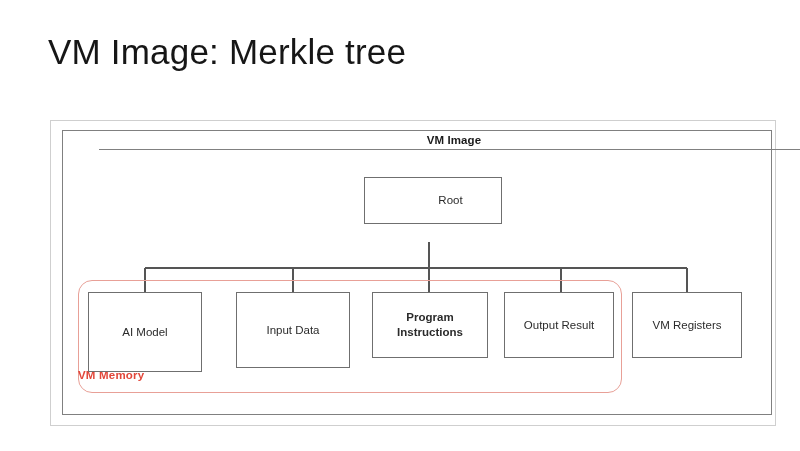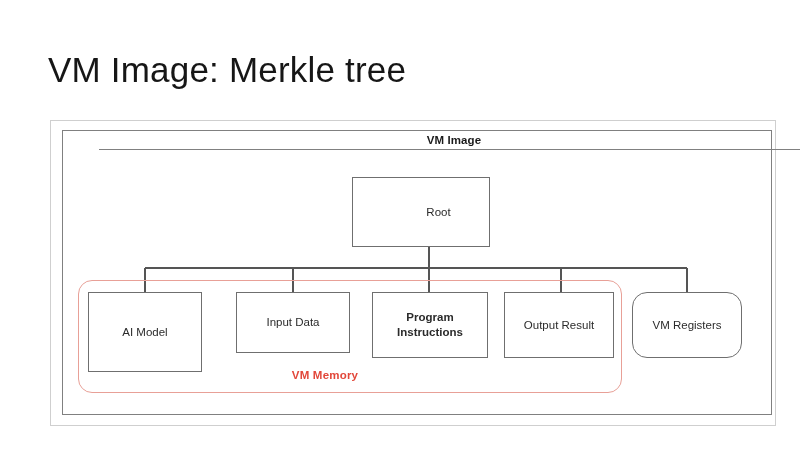--- a/index.html
+++ b/index.html
@@ -13,21 +13,21 @@
     position: relative;
     overflow: hidden;
     font-family: "Liberation Sans", sans-serif;
     color: #111111;
   }
 
   
   #slide-title {
     position: absolute;
     left: 48px;
-    top: 50px;
+    top: 32px;
     font-size: 35px;
     font-weight: 400;
     letter-spacing: 0.2px;
     color: #161616;
     white-space: nowrap;
   }
 
   
   #diagram-frame {
     position: absolute;
@@ -88,47 +88,46 @@
     display: flex;
     align-items: center;
     justify-content: center;
     text-align: center;
     font-size: 11.5px;
     color: #2b2b2b;
     line-height: 1.28;
     padding: 2px 4px;
   }
 
-  #node-root      { left: 352px; top: 177px; width: 138px; height: 70px; padding-left: 39px; }
+  #node-root      { left: 364px; top: 177px; width: 138px; height: 47px; padding-left: 39px; }
   #node-ai-model  { left: 88px;  top: 292px; width: 114px; height: 80px; }
-  #node-input     { left: 236px; top: 292px; width: 114px; height: 61px; }
+  #node-input     { left: 236px; top: 292px; width: 114px; height: 76px; }
   #node-program   { left: 372px; top: 292px; width: 116px; height: 66px; font-weight: bold; }
   #node-output    { left: 504px; top: 292px; width: 110px; height: 66px; }
-  #node-registers { left: 632px; top: 292px; width: 110px; height: 66px; border-radius: 15px; }
+  #node-registers { left: 632px; top: 292px; width: 110px; height: 66px; }
 
   .node .line-2 { display: block; }
 
   
   #vm-memory-group {
     position: absolute;
     left: 78px;
     top: 280px;
     width: 544px;
     height: 113px;
     border: 1.7px solid #e8a097;
     border-radius: 14px;
     box-sizing: border-box;
     background: transparent;
   }
   #vm-memory-label {
     position: absolute;
     left: 78px;
     top: 369px;
     width: 494px;
-    text-align: center;
     font-size: 11.5px;
     font-weight: bold;
     color: #e2473a;
     letter-spacing: 0.2px;
   }
 </style>
 </head>
 <body>
 
 <div id="slide-title">VM Image: Merkle tree</div>

